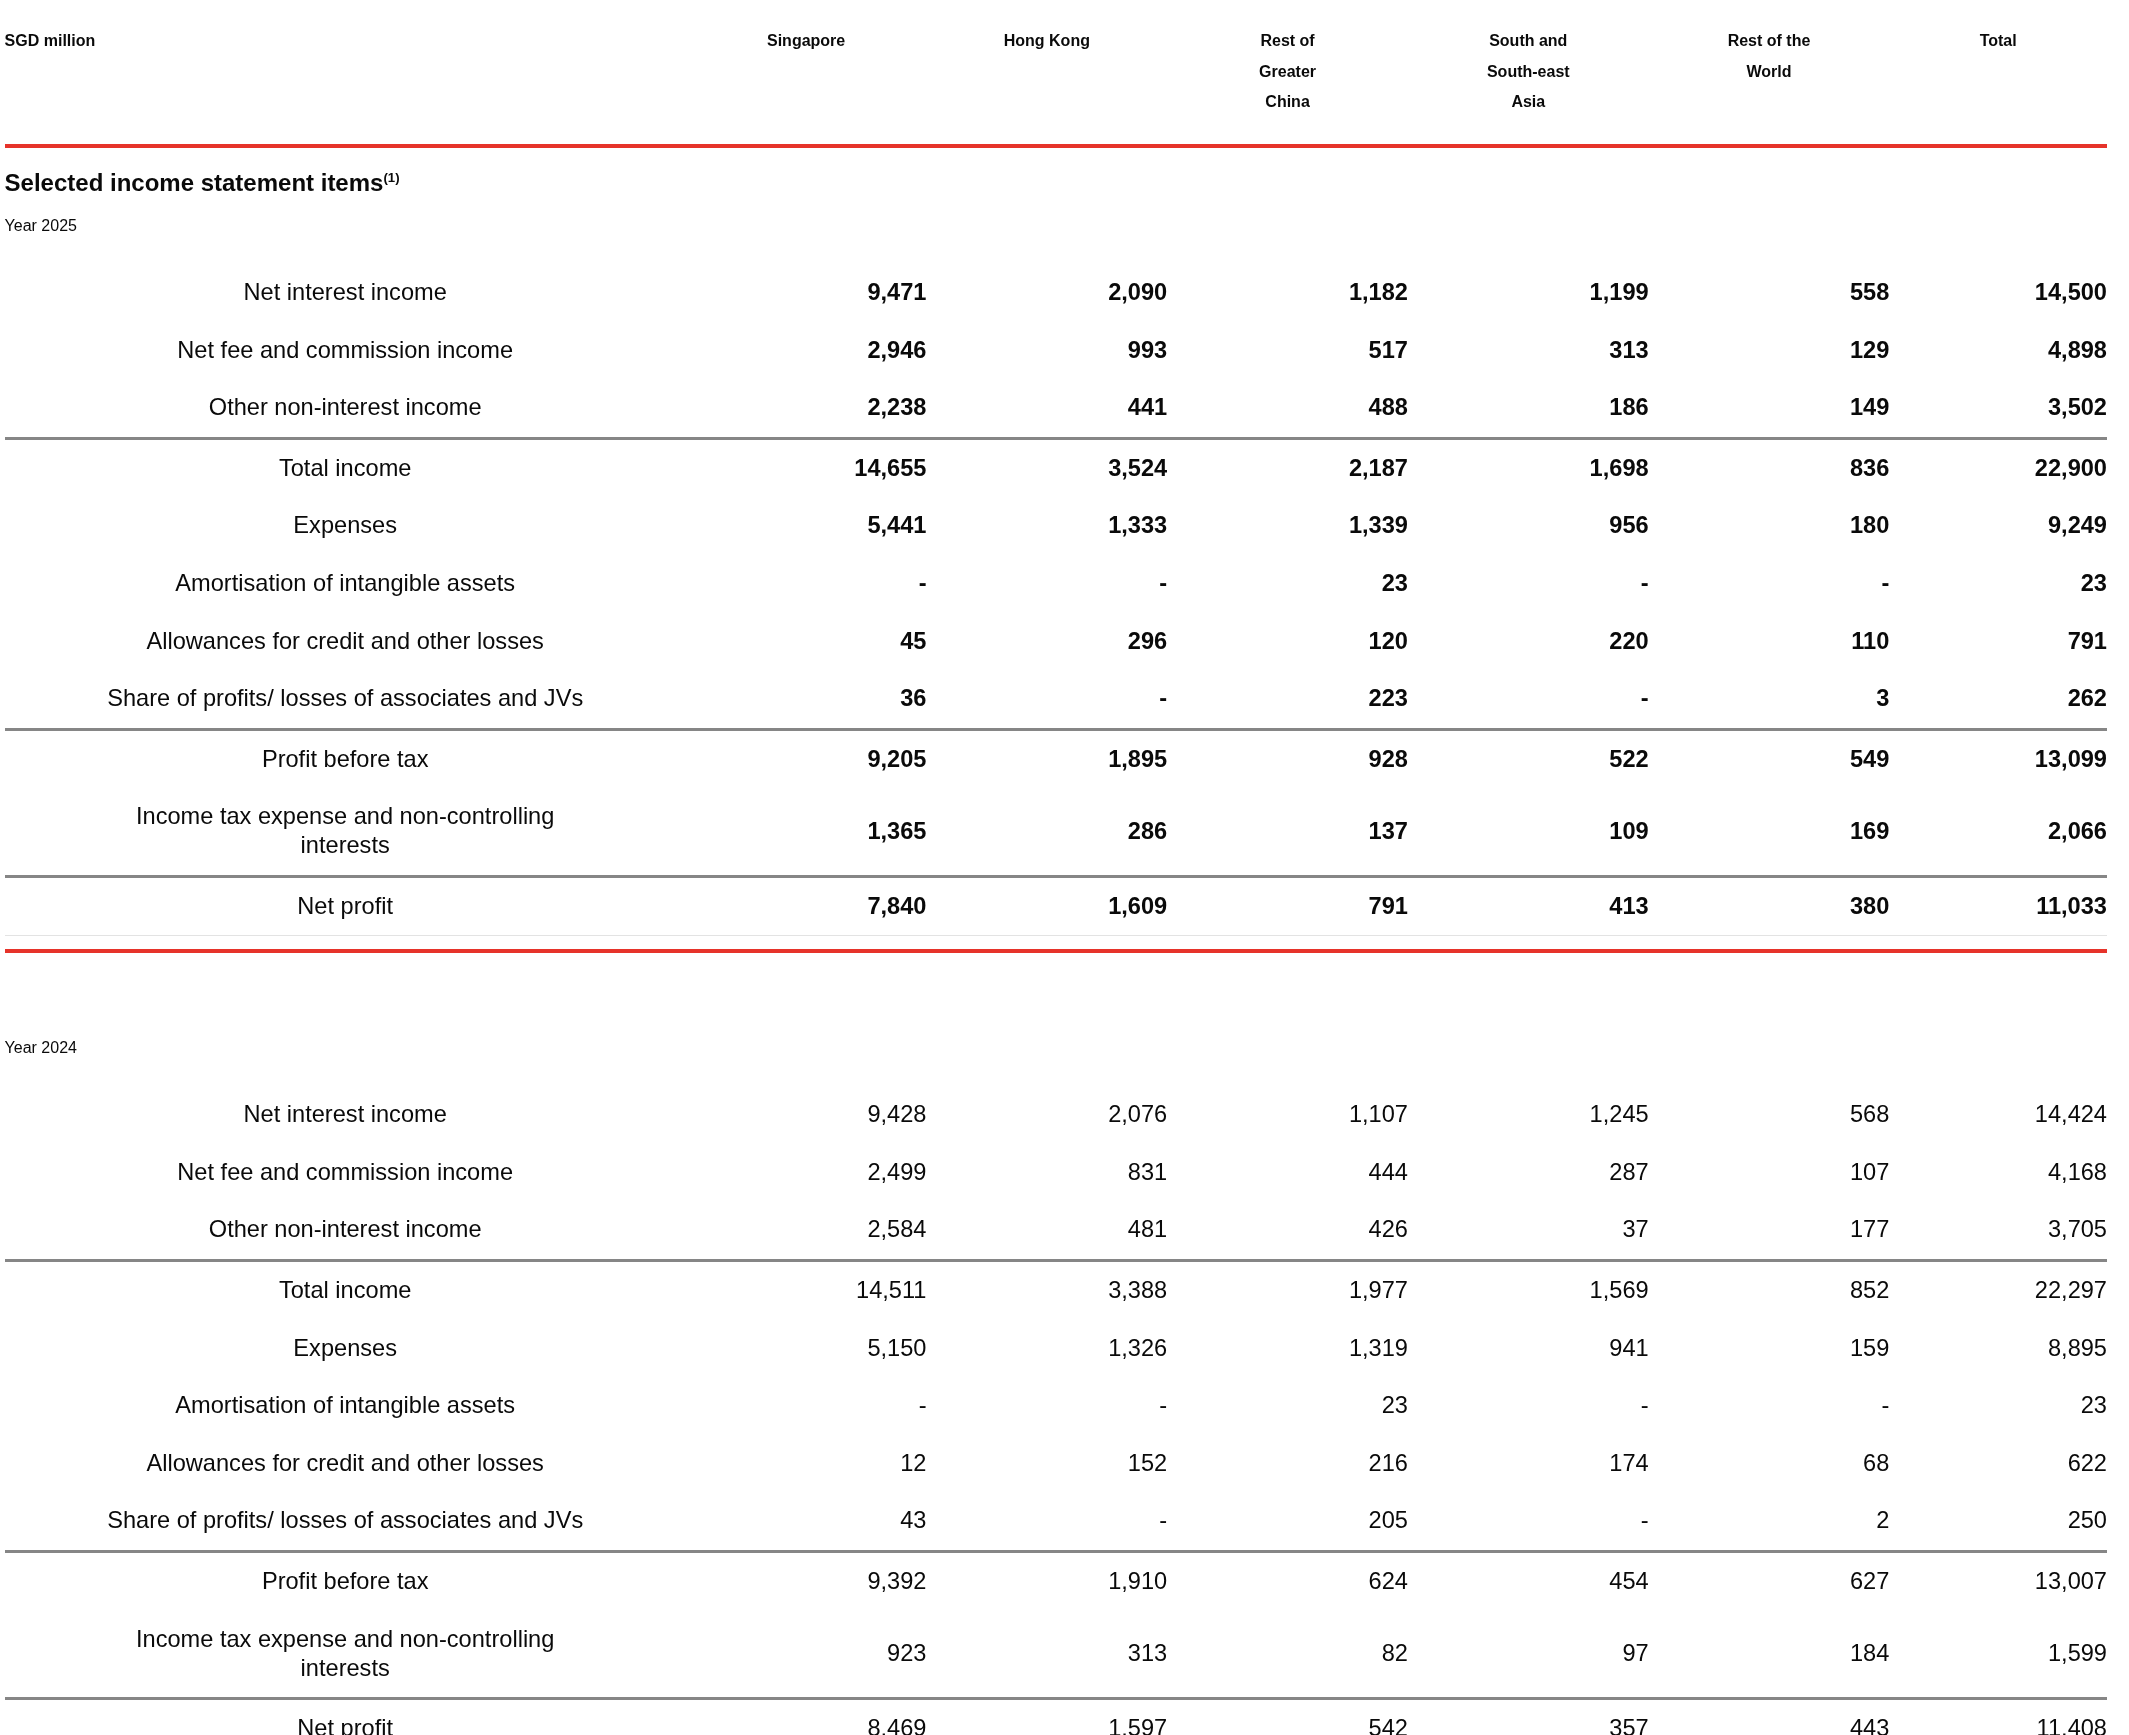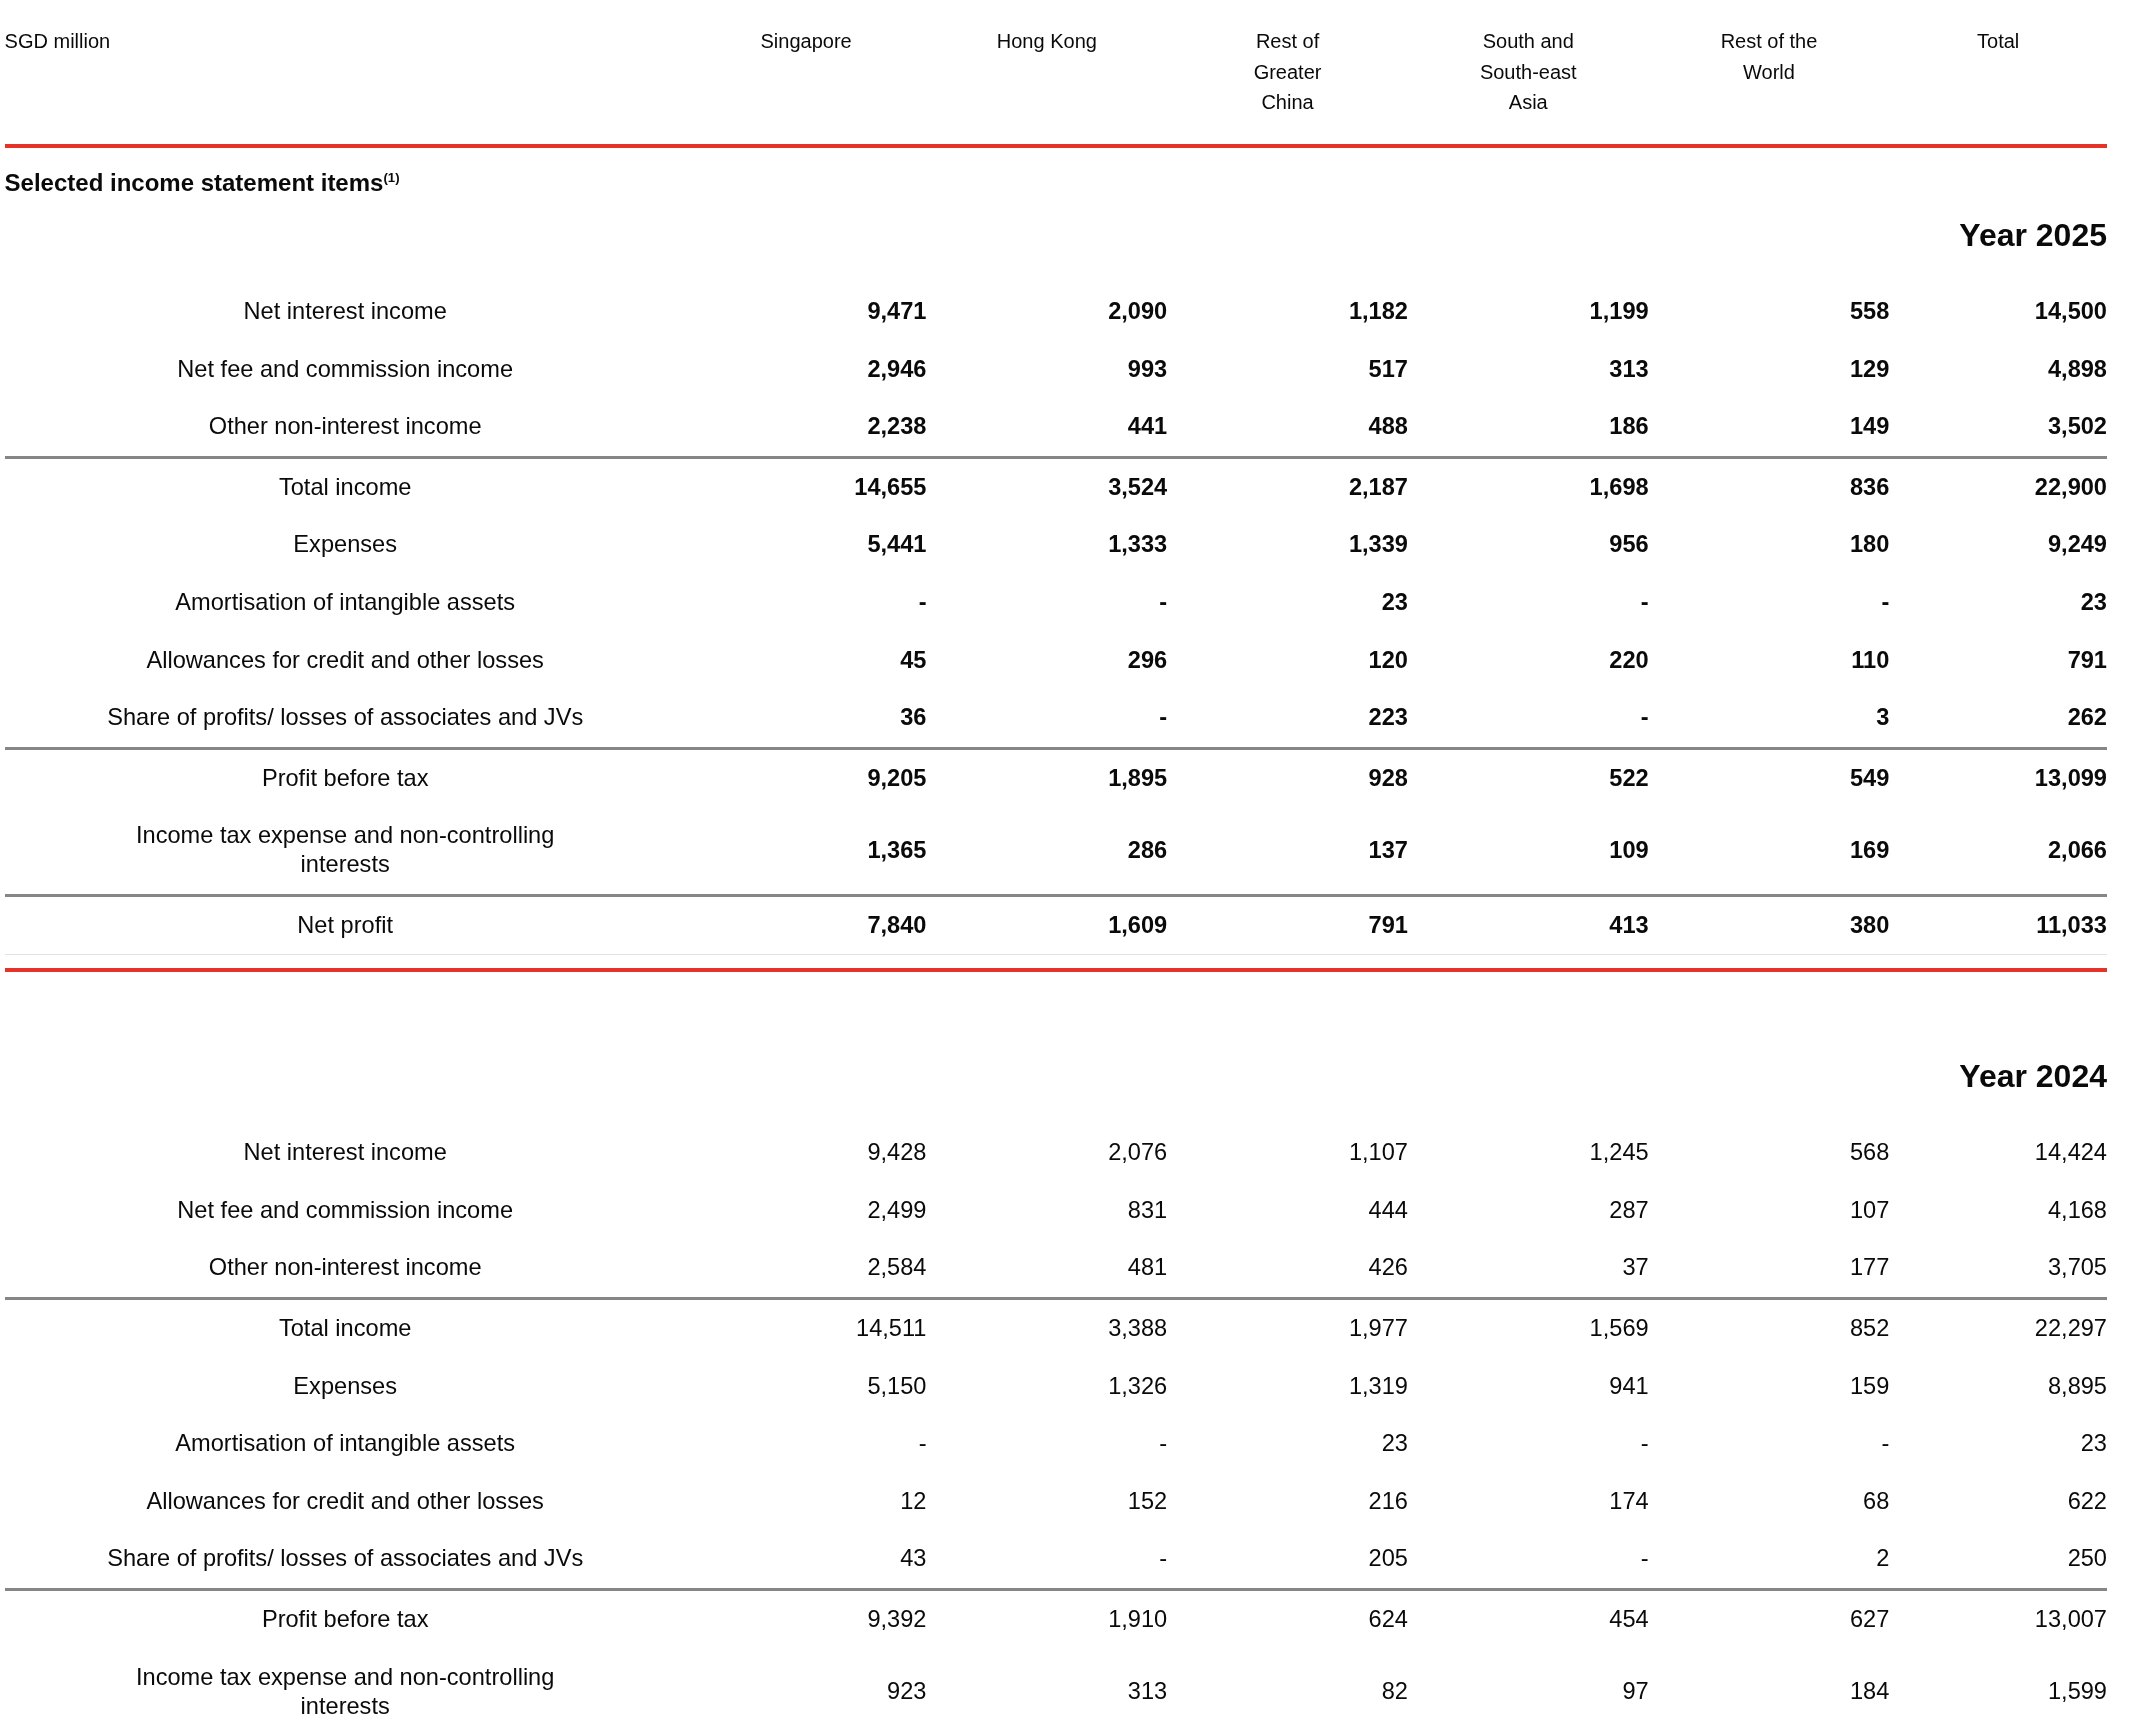--- a/index.html
+++ b/index.html
@@ -26,47 +26,47 @@
     border-collapse:collapse;
     table-layout:fixed;
   }
   col.c-label{width:32.4%;}
   col.c-n{width:11.45%;}
   col.c-total{width:10.35%;}
 
   
   .head-row th{
     vertical-align:top;
-    font-size:20px;
+    font-size:16px;
     line-height:30.5px;
-    font-weight:400;
+    font-weight:700;
     padding:14px 0 26px 0;
     border-bottom:4.6px solid var(--red);
   }
   th.unit{text-align:left;}
   th.num-h{text-align:center;}
 
   
   td.sec-title{
     font-size:24px;
     font-weight:700;
     padding:21px 0 3.7px 0;
     text-align:left;
     margin-left:48px;
   }
   td.sec-title sup{
     font-size:0.55em;
     vertical-align:super;
     line-height:0;
   }
   td.year-label{
-    font-size:32px;
-    font-weight:700;
+    font-size:16px;
+    font-weight:400;
     padding:16.6px 0 29px 0;
-    text-align:right;
+    text-align:left;
   }
 
   
   td.label{
     text-align:center;
     font-size:23.6px;
     line-height:29px;
     padding:14.3px 0;
     vertical-align:middle;
   }

